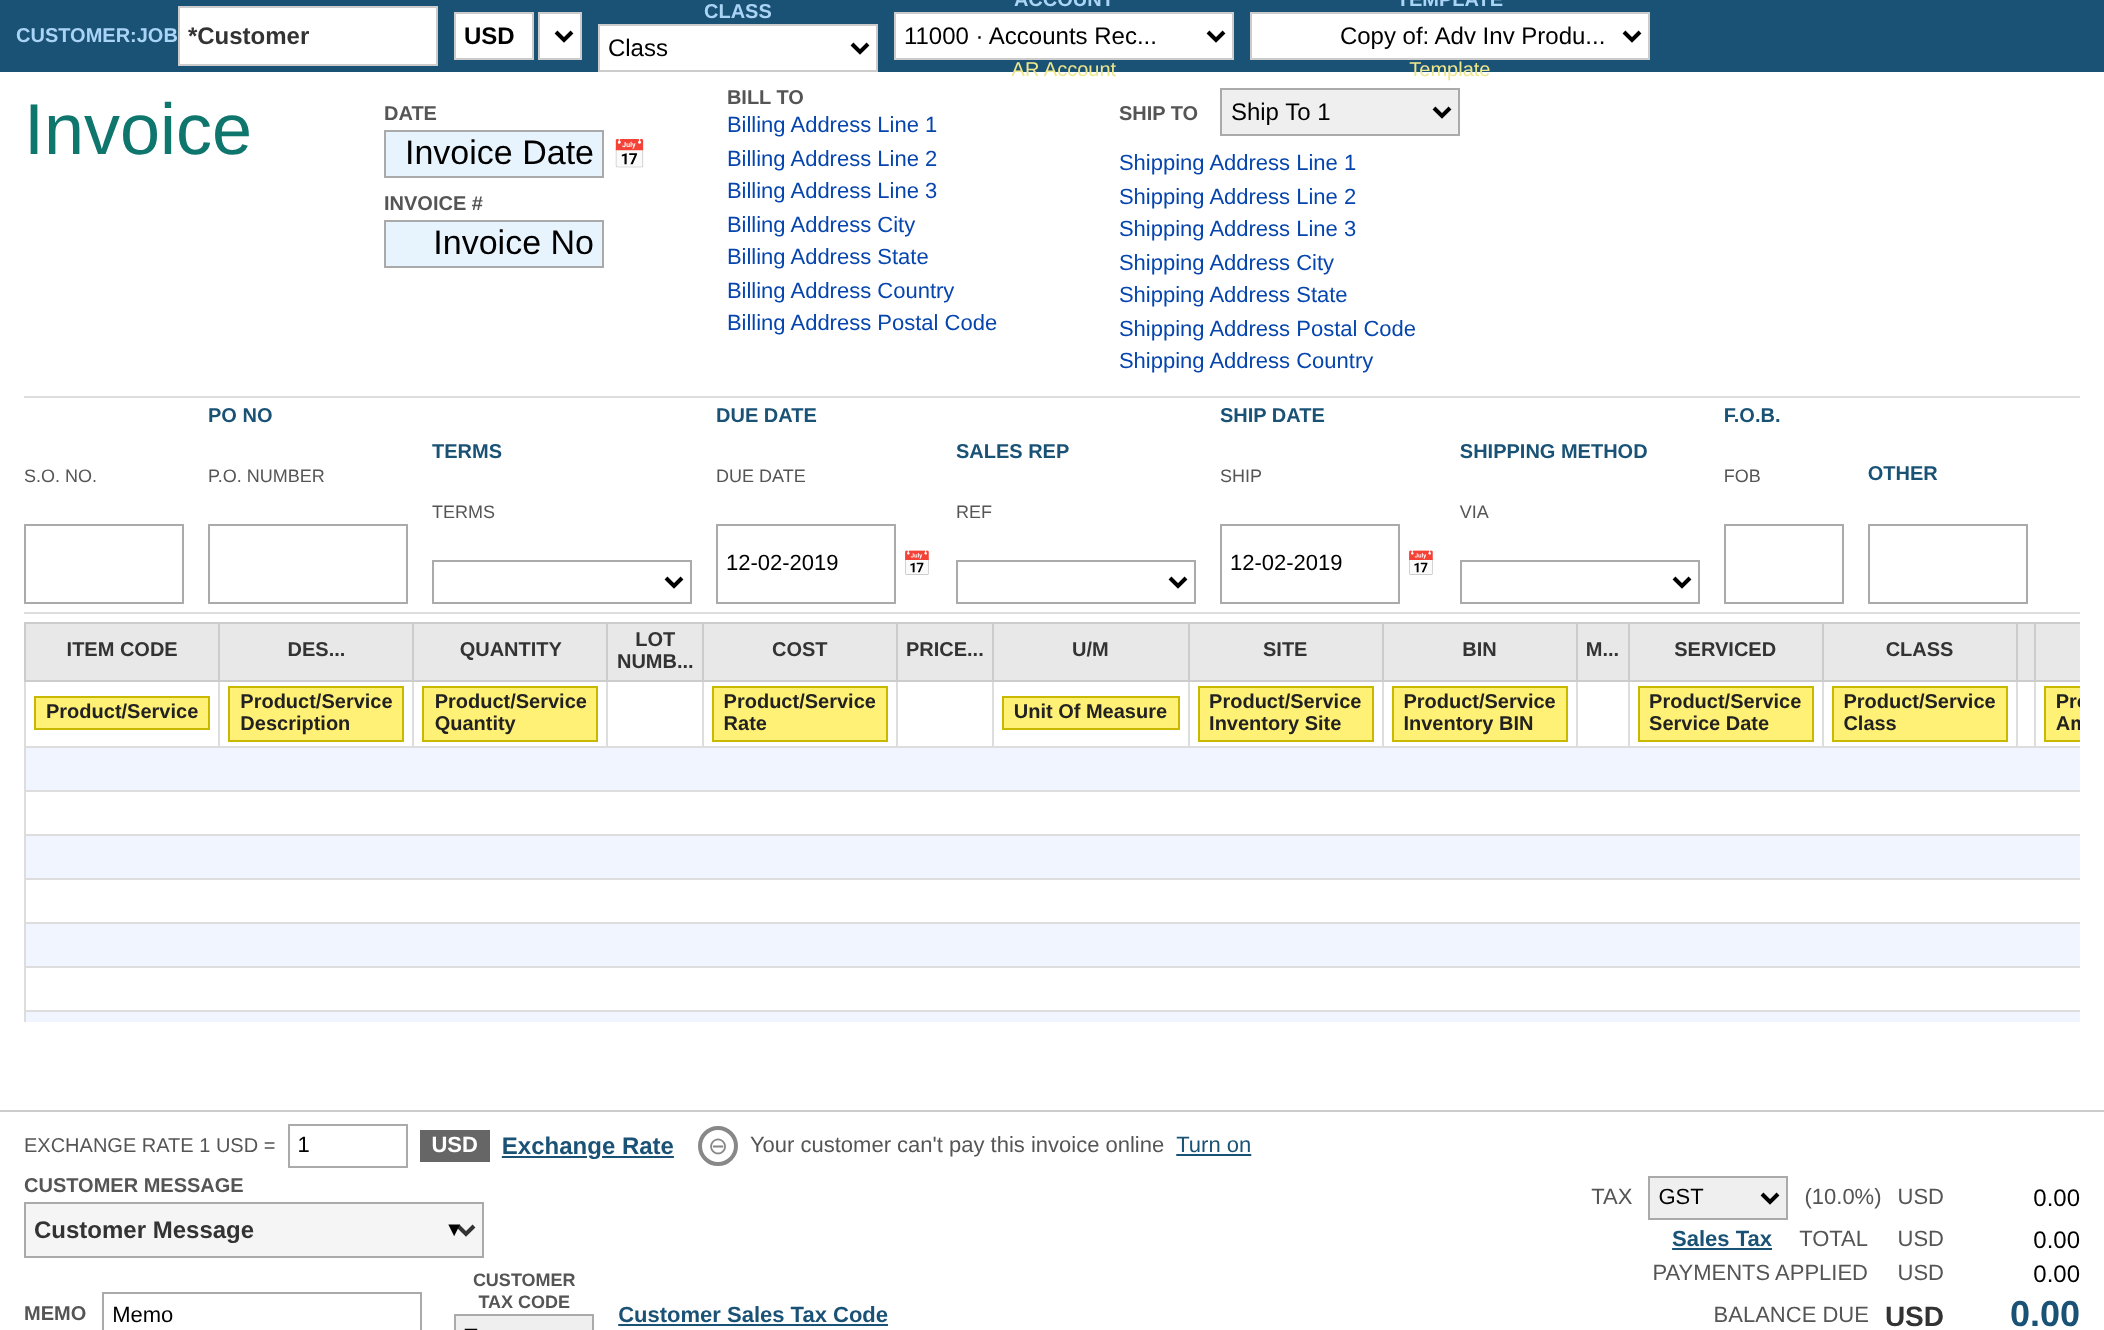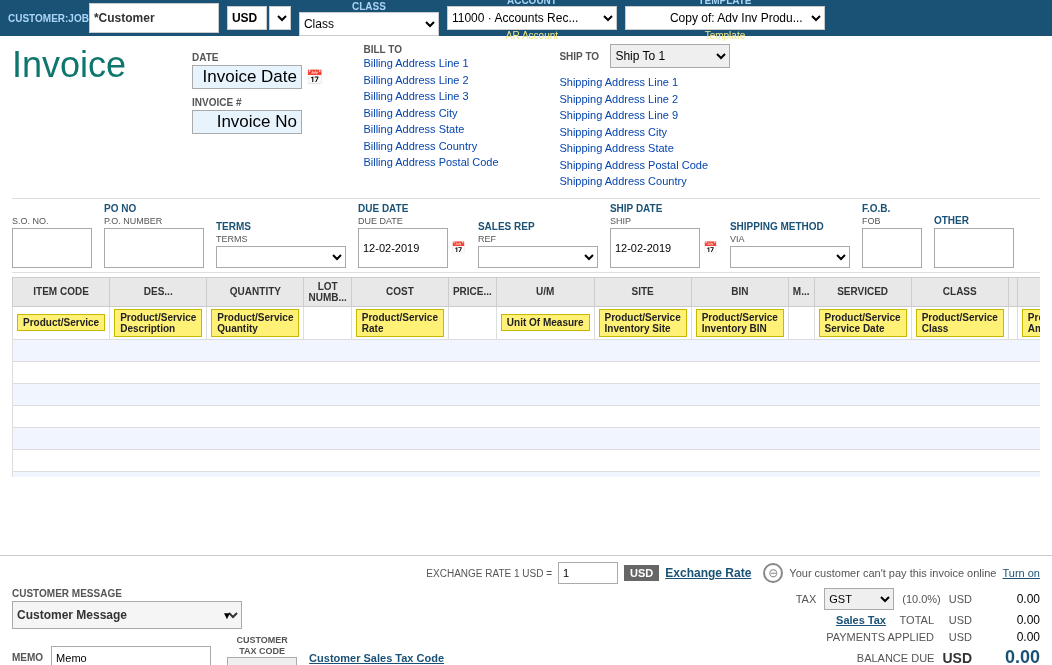--- a/index.html
+++ b/index.html
@@ -159,21 +159,21 @@
       gap: 12px;
       padding: 4px 0;
       border-top: 1px solid #ddd;
       border-bottom: 1px solid #ddd;
       margin-bottom: 4px;
     }
 
     .po-terms-row .col {
       display: flex;
       flex-direction: column;
-      gap: 2px;
+      gap: 19px;
     }
 
     .col-label {
       font-size: 10px;
       color: #1a5276;
       font-weight: bold;
       text-transform: uppercase;
     }
 
     .sub-label {
@@ -234,21 +234,20 @@
       background: white;
       border-top: 1px solid #ccc;
       padding: 6px 12px;
     }
 
     .footer-row1 {
       display: flex;
       align-items: center;
       gap: 12px;
       margin-bottom: 4px;
-      justify-content: flex-end;
     }
 
     .exchange-rate-section {
       display: flex;
       align-items: center;
       gap: 6px;
     }
 
     .exchange-label {
       font-size: 10px;
@@ -566,21 +565,21 @@
       <div class="ship-to-section">
         <div class="field-label" style="display:inline;margin-right:8px;">SHIP TO</div>
         <div class="ship-to-dropdown" style="display:inline-flex; align-items:center; gap:4px;">
           <select style="height:24px; width:120px; border:1px solid #aaa; font-size:12px;">
             <option>Ship To 1</option>
           </select>
         </div>
         <div class="address-content" style="margin-top:2px;">
           <div>Shipping Address Line 1</div>
           <div>Shipping Address Line 2</div>
-          <div>Shipping Address Line 9</div>
+          <div>Shipping Address Line 3</div>
           <div>Shipping Address City</div>
           <div>Shipping Address State</div>
           <div>Shipping Address Postal Code</div>
           <div>Shipping Address Country</div>
         </div>
       </div>
     </div>
   </div>
 
   <div class="po-terms-row">

